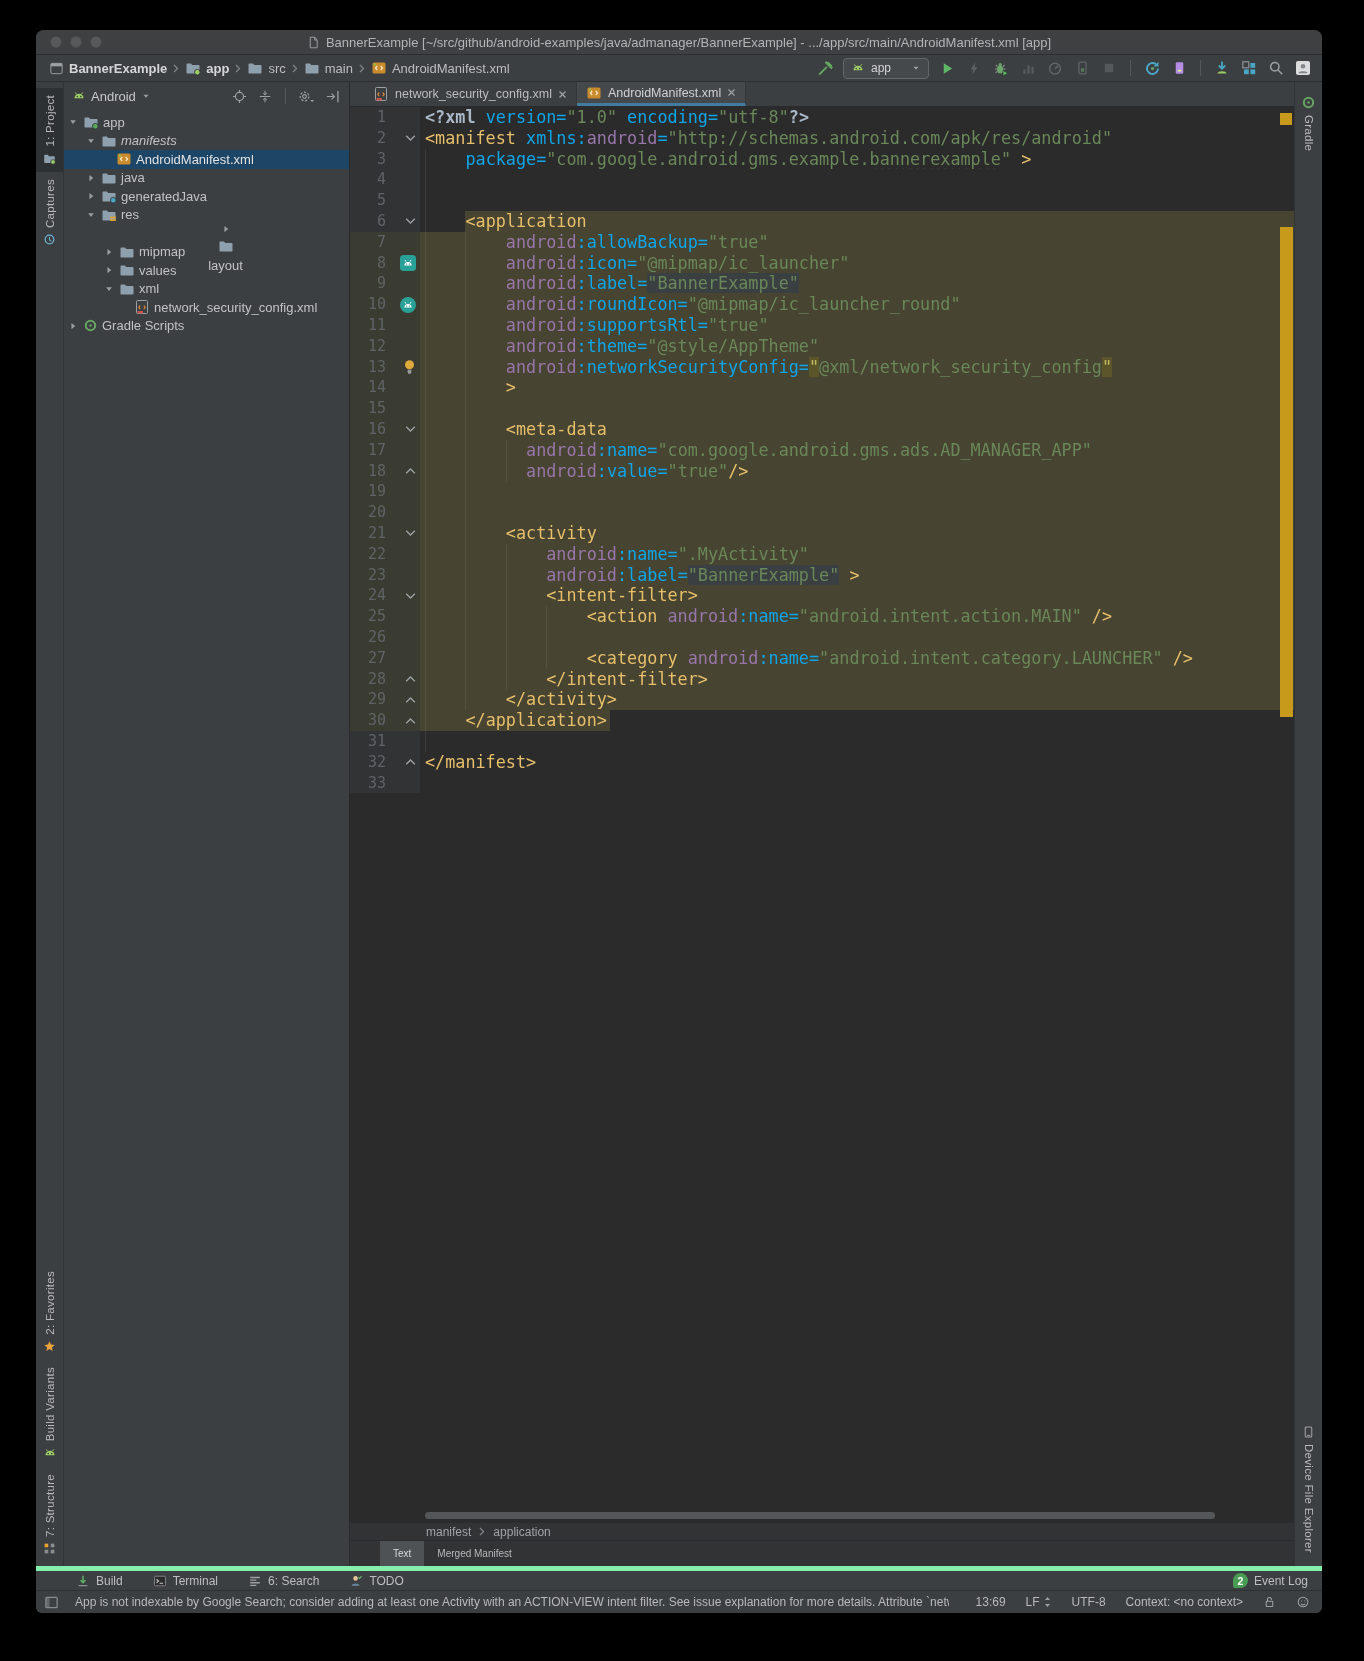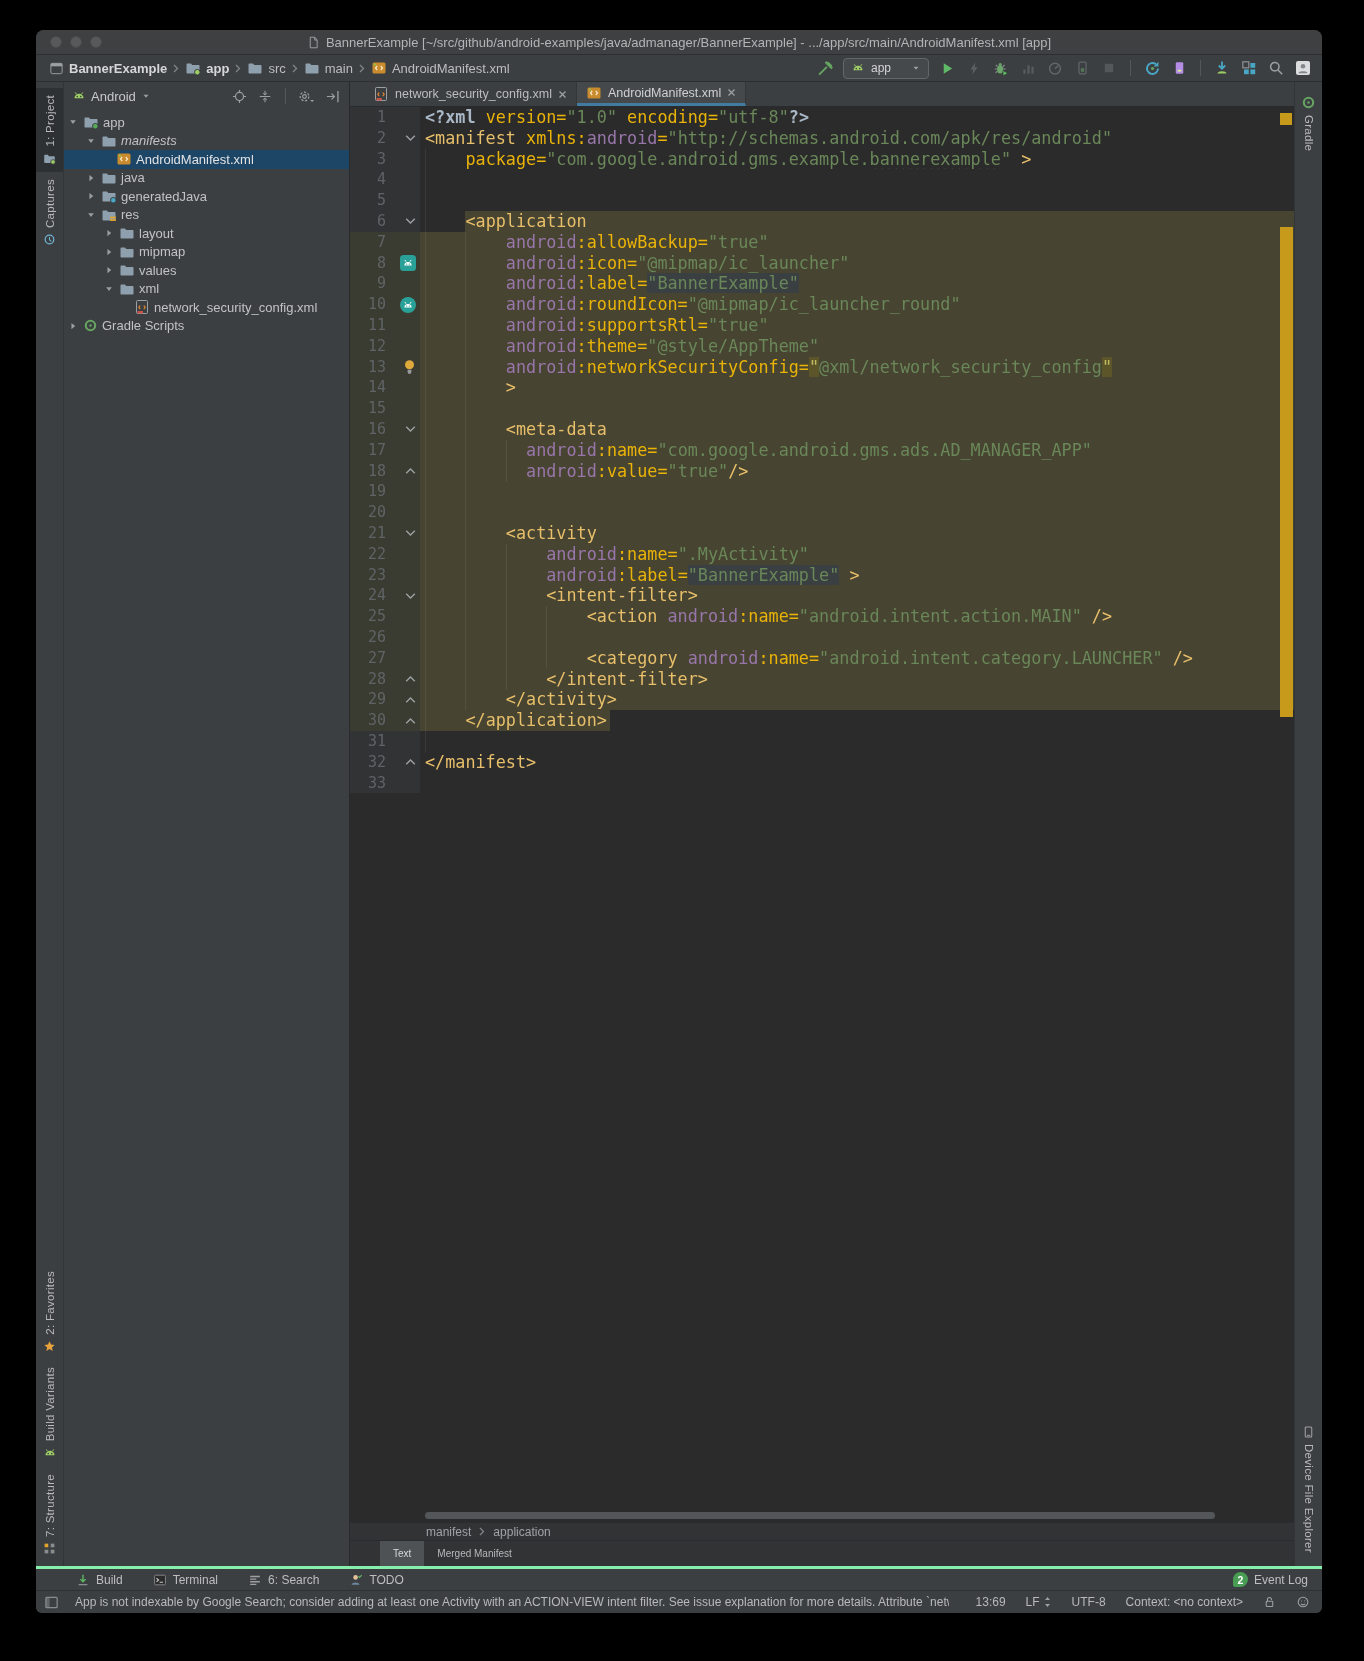--- a/index.html
+++ b/index.html
@@ -48,35 +48,35 @@
   .etab.active{background:#45494c;border-bottom:3px solid #437ba0;color:#ced0d2}
   .codewrap{flex:1;position:relative;overflow:hidden;background:#2b2b2b}
   .cl{display:flex;height:20.8px;line-height:20.8px;font-family:"DejaVu Sans Mono",monospace;font-size:16.8px;white-space:pre}
   .gut{width:70px;flex:none;background:#313335;position:relative;color:#606366;font-size:15px;text-align:right;padding-right:34px}
   .ct{flex:1;padding-left:5px;background:#2b2b2b}
   .hl .ct{background:#474431}
   .hl .gut,.hle .gut{background:#3a3c31}
   .hls .ct{background:linear-gradient(90deg,#2b2b2b 45px,#474431 45px)}
   .hle .ct{background:linear-gradient(90deg,#474431 190px,#2b2b2b 190px)}
   .gmark{position:absolute;right:4px;top:50%;transform:translateY(-50%);line-height:0}
-  .ct .p{color:#a9b7c6}.ct .pb{color:#a9b7c6;font-weight:bold}.ct .t{color:#e8bf6a}.ct .a{color:#eab308}.ct .ns{color:#9876aa}.ct .s{color:#6a8759}
+  .ct .p{color:#a9b7c6}.ct .pb{color:#a9b7c6;font-weight:bold}.ct .t{color:#e8bf6a}.ct .a{color:#0ea5e9}.ct .ns{color:#9876aa}.ct .s{color:#6a8759}
   .ct .hlw{background:#3a3f42}
   .ct .q{background:#5c552a;color:#c3bd62}
   .ct .typo{text-decoration:underline wavy #5c9a60 1px;text-underline-offset:3px}
   .iguide{position:absolute;width:1px;background:rgba(255,255,255,.07);pointer-events:none}
   .stripe-sq{position:absolute;right:2px;top:6px;width:12px;height:12px;background:#c89a1c}
   .stripe-bar{position:absolute;right:1px;top:120px;width:13px;height:490px;background:#c89a1c}
   .hscroll{position:absolute;left:75px;bottom:3px;width:790px;height:7px;border-radius:4px;background:#5a5e61;opacity:.85}
   .bcrumbbar{height:18px;flex:none;background:#313335;display:flex;align-items:center;gap:7px;padding-left:76px;font-size:12px;color:#9fa3a6;border-top:1px solid #2a2d2f}
   .bcrumb{display:flex;align-items:center}
   .viewtabs{height:26px;flex:none;background:#313335;display:flex;align-items:stretch;padding-left:30px;border-top:1px solid #2a2d2f}
   .vtab{display:flex;align-items:center;padding:0 13px;font-size:10px;color:#b6b8ba}
   .vtab.active{background:#4e5254;color:#d8dadc}
   
-  .bottombar{height:24px;flex:none;background:#3c3f41;border-top:3px solid #86efac;display:flex;align-items:center;padding:0 14px 0 40px;gap:30px;font-size:12px;color:#bcbec0}
+  .bottombar{height:24px;flex:none;background:#3c3f41;border-top:5px solid #86efac;display:flex;align-items:center;padding:0 14px 0 40px;gap:30px;font-size:12px;color:#bcbec0}
   .hitem{display:flex;align-items:center;gap:6px}
   .eventlog{margin-left:auto;display:flex;align-items:center;gap:6px}
   .balloon{width:15px;height:15px;border-radius:50% 50% 50% 2px;background:#499c54;color:#fff;font-size:10.5px;font-weight:bold;display:flex;align-items:center;justify-content:center}
   .statusbar{height:23px;flex:none;background:#3c3f41;border-top:1px solid #2e3133;display:flex;align-items:center;padding:0 12px 0 8px;font-size:12px;color:#b7b9bb}
   .smsg{margin-left:16px;white-space:nowrap;overflow:hidden}
   .sright{margin-left:auto;display:flex;align-items:center;gap:20px;white-space:nowrap;flex:none;padding-left:27px}
   .sitem{display:flex;align-items:center;gap:3px}
 </style>
 </head>
 <body>
@@ -486,21 +486,21 @@
             </span>
             <span class="ticon">
               <svg width="16" height="16" viewBox="0 0 16 16">
                 <path d="M1.5 4.5c0-.6.4-1 1-1h3.4l1.4 1.6h6.2c.6 0 1 .4 1 1v6.4c0 .6-.4 1-1 1h-11c-.6 0-1-.4-1-1z" fill="#8e9fae"></path>
                 <rect x="9" y="9.6" width="6" height="1.7" fill="#e0a52e"></rect>
                 <rect x="9" y="12.2" width="6" height="1.7" fill="#e0a52e"></rect>
               </svg>
             </span>
             <span>res</span>
           </div>
-          <div class="trow" style="padding-left: 38px;">
+          <div class="trow" style="padding-left: 38px; flex-direction: column;">
             <span class="tarrow">
               <svg width="10" height="10" viewBox="0 0 16 16">
                 <path d="M5.5 3l6 5-6 5z" fill="#9b9ea0"></path>
               </svg>
             </span>
             <span class="ticon">
               <svg width="16" height="16" viewBox="0 0 16 16">
                 <path d="M1.5 4.5c0-.6.4-1 1-1h3.4l1.4 1.6h6.2c.6 0 1 .4 1 1v6.4c0 .6-.4 1-1 1h-11c-.6 0-1-.4-1-1z" fill="#8e9fae"></path>
               </svg>
             </span>

